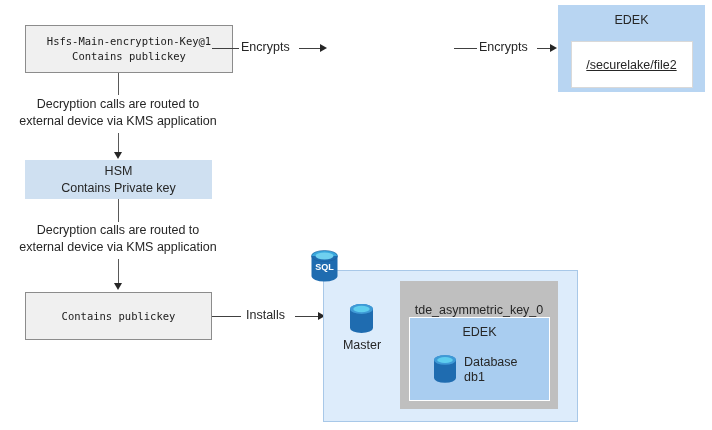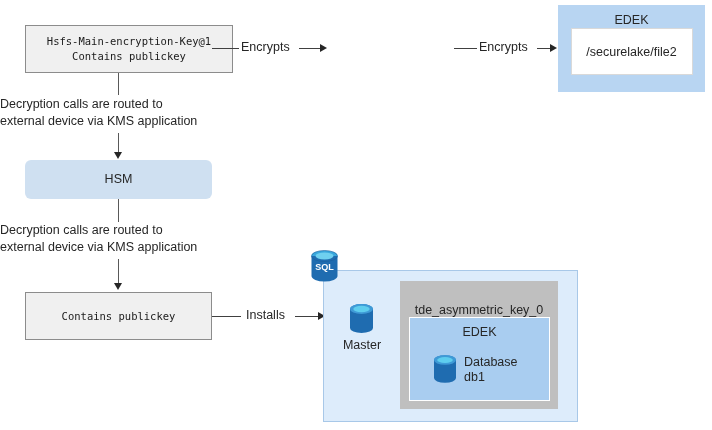--- a/index.html
+++ b/index.html
@@ -46,21 +46,20 @@
   }
   .hsmbox {
     background: #cfe0f1;
     display: flex;
     flex-direction: column;
     align-items: center;
     justify-content: center;
     font-size: 12.5px;
     line-height: 17px;
     text-align: center;
-    border-radius: 6px;
   }
   .whitecard {
     background: #ffffff;
     border: 1px solid #d9d9d9;
     display: flex;
     align-items: center;
     justify-content: center;
     font-size: 12.5px;
     color: #262626;
   }
@@ -83,20 +82,21 @@
 
   .edgelabel {
     font-size: 12.5px;
     color: #262626;
     white-space: nowrap;
   }
   .notelabel {
     font-size: 12.5px;
     line-height: 17px;
     color: #262626;
+    text-align: center;
     white-space: pre-line;
   }
 
   
   .sqlpanel {
     background: #ddecfb;
     border: 1px solid #a8c8e8;
   }
   .greypanel {
     background: #bfbfbf;
@@ -139,35 +139,36 @@
   <div class="abs arrow-r" style="left:320px; top:43.5px;"></div>
 
 
   <div class="abs hline" style="left:454px; top:48px; width:23px;"></div>
   <div class="abs edgelabel" style="left:479px; top:40px;">Encrypts</div>
   <div class="abs hline" style="left:537px; top:48px; width:13px;"></div>
   <div class="abs arrow-r" style="left:550px; top:43.5px;"></div>
 
   <div class="abs bluebox" style="left:558px; top:5px; width:147px; height:87px;">
     <div class="paneltitle" style="margin-top:8px;">EDEK</div>
-    <div class="whitecard" style="margin-top:1px; width:120px; height:45px;">
+    <div class="whitecard" style="margin-top:14px; width:120px; height:45px;text-decoration:underline;">
       <span>/securelake/file2</span>
     </div>
   </div>
 
   <div class="abs vline" style="left:118px; top:73px; height:22px;"></div>
 
   <div class="abs notelabel" style="left:0px; top:96px; width:236px;">Decryption calls are routed to
 external device via KMS application</div>
 
   <div class="abs vline" style="left:118px; top:133px; height:20px;"></div>
   <div class="abs arrow-d" style="left:113.5px; top:152px;"></div>
 
   <div class="abs hsmbox" style="left:25px; top:160px; width:187px; height:39px;">
     <span>HSM</span>
+    <span>Contains Private key</span>
   </div>
 
   <div class="abs vline" style="left:118px; top:199px; height:23px;"></div>
 
   <div class="abs notelabel" style="left:0px; top:222px; width:236px;">Decryption calls are routed to
 external device via KMS application</div>
 
   <div class="abs vline" style="left:118px; top:259px; height:25px;"></div>
   <div class="abs arrow-d" style="left:113.5px; top:283px;"></div>
 

